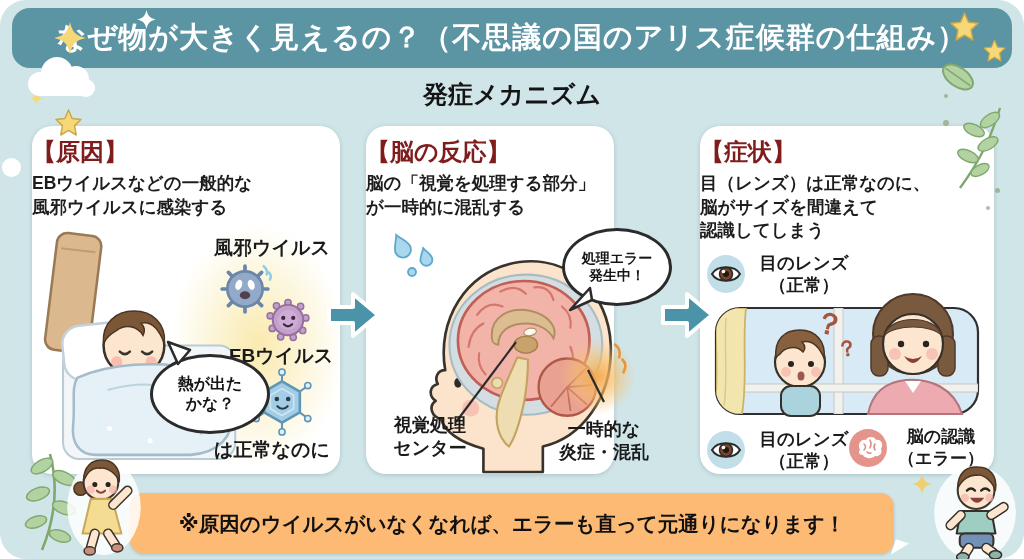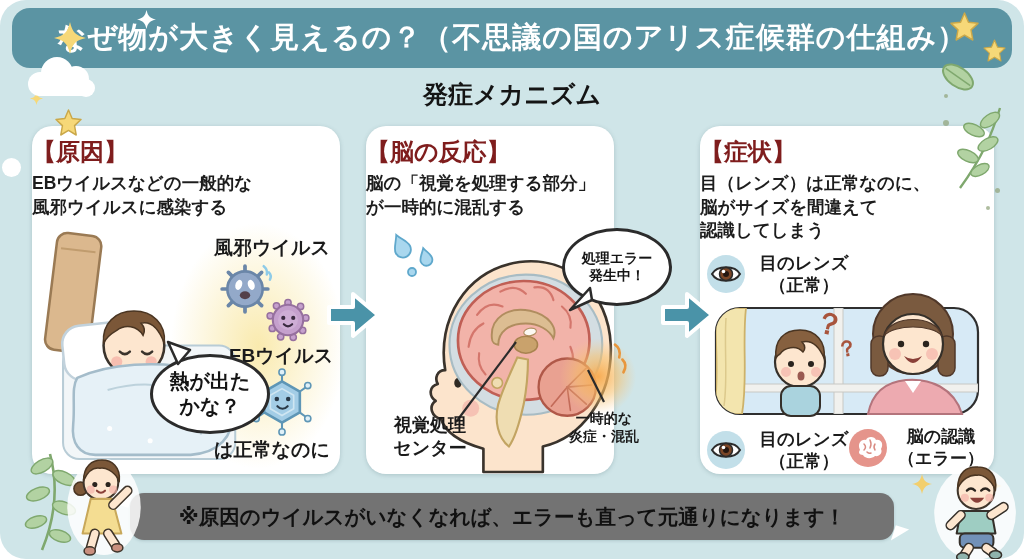--- a/index.html
+++ b/index.html
@@ -28,21 +28,21 @@
 
   .bubble-wrap{position:absolute;z-index:5;}
   .bubble{background:#fff;border:3px solid #2b2b2b;border-radius:50%;width:100%;height:100%;
     display:flex;align-items:center;justify-content:center;text-align:center;font-weight:800;
     color:#141414;white-space:pre-line;line-height:1.25;}
   .tail{position:absolute;}
 
   .arrow{position:absolute;top:286px;width:58px;height:58px;z-index:6;}
   #arrow-1{left:324px;} #arrow-2{left:658px;}
 
-  .footer-banner{position:absolute;left:130px;top:493px;width:764px;height:47px;background:#737373;border-radius:14px;
+  .footer-banner{position:absolute;left:130px;top:493px;width:764px;height:61px;background:#fdba74;border-radius:14px;
     display:flex;align-items:center;justify-content:center;z-index:5;box-shadow:0 1px 3px rgba(80,110,120,.25);}
   .footer-note{font-size:20.5px;font-weight:800;color:#111;}
   .ftail{position:absolute;width:0;height:0;}
   .ftail-left{left:-13px;top:-3px;border-bottom:16px solid #fff;border-left:14px solid transparent;transform:rotate(18deg);}
   .ftail-right{right:-13px;bottom:-3px;border-top:16px solid #fff;border-right:14px solid transparent;transform:rotate(18deg);}
 
   .qmark{position:absolute;font-weight:900;color:#a8543c;z-index:5;font-family:"DejaVu Serif",serif;}
   .dot{position:absolute;border-radius:50%;background:#93a67f;opacity:.75;z-index:6;}
   .white-circle{position:absolute;left:2px;top:158px;width:19px;height:19px;border-radius:50%;background:#fff;z-index:2;}
 </style>
@@ -201,21 +201,21 @@
       <circle cx="26" cy="30" r="2.2" fill="#2a3a48"></circle>
         <circle cx="37" cy="30" r="2.2" fill="#2a3a48"></circle>
       <path d="M26.5 37 q5 5 10 0" stroke="#2a3a48" stroke-width="2" fill="none" stroke-linecap="round"></path>
     </svg>
     <div class="lbl" style="left:174px;top:312px;width:132px;">は正常なのに</div>
 
     <div class="bubble-wrap" style="left:118px;top:228px;width:114px;height:74px;">
       <svg class="tail" style="left:14px;top:-14px;" width="28" height="26" viewBox="0 0 28 26">
           <path d="M4 2 L26 10 L14 24 Z" fill="#fff" stroke="#2b2b2b" stroke-width="2.5" stroke-linejoin="round"></path>
         </svg>
-      <div class="bubble" style="font-size:20px;">熱が出た
+      <div class="bubble" style="font-size:16px;">熱が出た
 かな？</div>
     </div>
   </div>
 
   <div class="panel" id="panel-brain">
     <div class="panel-title">【脳の反応】</div>
     <div class="panel-desc">脳の「視覚を処理する部分」
 が一時的に混乱する</div>
 
     <svg class="abs" style="left:22px;top:106px;z-index:2;" width="52" height="52" viewBox="0 0 52 52">
@@ -277,21 +277,21 @@
     <div class="bubble-wrap" style="left:196px;top:102px;width:104px;height:72px;">
       <svg class="tail" style="left:4px;top:56px;" width="28" height="28" viewBox="0 0 28 28">
           <path d="M24 4 L4 26 L26 16 Z" fill="#fff" stroke="#2b2b2b" stroke-width="2.5" stroke-linejoin="round"></path>
         </svg>
       <div class="bubble" style="font-size:14px;">処理エラー
 発生中！</div>
     </div>
 
     <div class="lbl" style="left:14px;top:288px;width:100px;font-size:18px;text-align:center;">視覚処理
 センター</div>
-    <div class="lbl" style="left:178px;top:284px;width:120px;font-size:14px;">一時的な
+    <div class="lbl" style="left:178px;top:292px;width:120px;font-size:18px;">一時的な
 炎症・混乱</div>
   </div>
 
   <div class="panel" id="panel-symptom">
     <div class="panel-title">【症状】</div>
     <div class="panel-desc">目（レンズ）は正常なのに、
 脳がサイズを間違えて
 認識してしまう</div>
 
     <svg class="abs" style="left:6px;top:128px;z-index:4;" width="40" height="40" viewBox="0 0 40 40">

